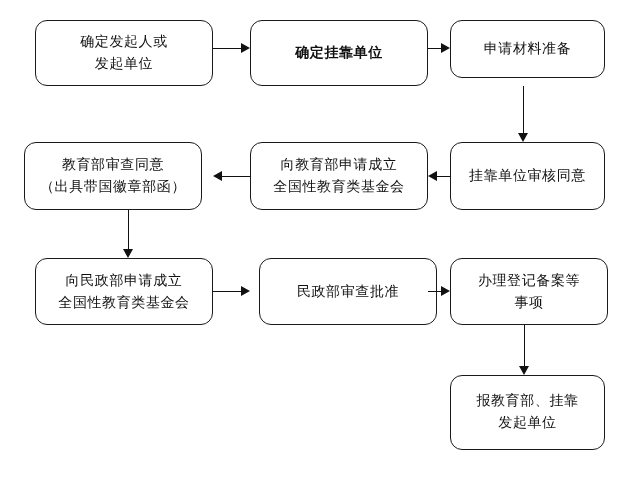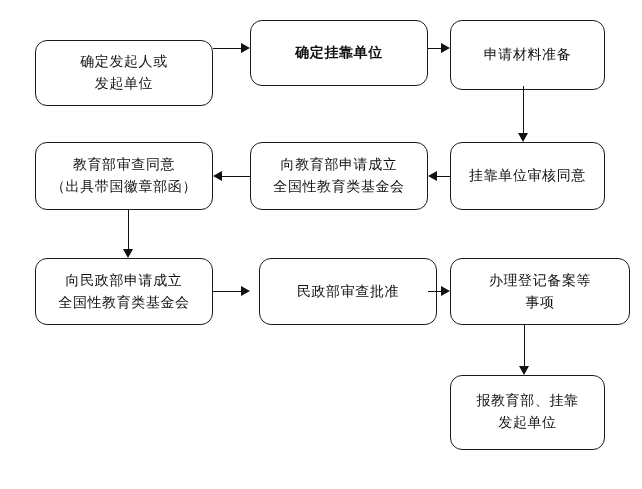--- a/index.html
+++ b/index.html
@@ -73,49 +73,49 @@
   .ah-down {
     border-left: 5px solid transparent;
     border-right: 5px solid transparent;
     border-top: 9px solid #111111;
   }
 </style>
 </head>
 <body>
 
 <div id="canvas" style="background: rgb(255, 255, 255);">
-    <div class="node" style="left: 35px; top: 20px; width: 178px; height: 66px; border-color: rgb(26, 26, 26); margin-top: 20px;">
+    <div class="node" style="left: 35px; top: 20px; width: 178px; height: 66px; border-color: rgb(26, 26, 26);">
       <span class="line">确定发起人或</span>
       <span class="line">发起单位</span>
     </div>
     <div class="node" style="left: 250px; top: 20px; width: 178px; height: 66px; border-color: rgb(26, 26, 26); font-weight: bold;">
       <span class="line">确定挂靠单位</span>
     </div>
-    <div class="node" style="left: 450px; top: 20px; width: 155px; height: 70px; border-color: rgb(26, 26, 26);">
+    <div class="node" style="left: 450px; top: 20px; width: 155px; height: 58px; border-color: rgb(26, 26, 26);">
       <span class="line">申请材料准备</span>
     </div>
     <div class="node" style="left: 450px; top: 142px; width: 155px; height: 68px; border-color: rgb(26, 26, 26);">
       <span class="line">挂靠单位审核同意</span>
     </div>
     <div class="node" style="left: 250px; top: 142px; width: 178px; height: 68px; border-color: rgb(26, 26, 26);">
       <span class="line">向教育部申请成立</span>
       <span class="line">全国性教育类基金会</span>
     </div>
-    <div class="node" style="left: 35px; top: 142px; width: 178px; height: 68px; border-color: rgb(26, 26, 26);">
+    <div class="node" style="left: 24px; top: 142px; width: 178px; height: 68px; border-color: rgb(26, 26, 26);">
       <span class="line">教育部审查同意</span>
       <span class="line">（出具带国徽章部函）</span>
     </div>
     <div class="node" style="left: 35px; top: 258px; width: 178px; height: 67px; border-color: rgb(26, 26, 26);">
       <span class="line">向民政部申请成立</span>
       <span class="line">全国性教育类基金会</span>
     </div>
     <div class="node" style="left: 250px; top: 258px; width: 178px; height: 67px; border-color: rgb(26, 26, 26); margin-left: 9px;">
       <span class="line">民政部审查批准</span>
     </div>
-    <div class="node" style="left: 450px; top: 258px; width: 180px; height: 67px; border-color: rgb(26, 26, 26);">
+    <div class="node" style="left: 450px; top: 258px; width: 158px; height: 67px; border-color: rgb(26, 26, 26);">
       <span class="line">办理登记备案等</span>
       <span class="line">事项</span>
     </div>
     <div class="node" style="left: 450px; top: 375px; width: 155px; height: 75px; border-color: rgb(26, 26, 26); font-family: Liberation Mono, monospace;">
       <span class="line">报教育部、挂靠</span>
       <span class="line">发起单位</span>
     </div>
     <div class="conn" style="left: 213px; top: 43px; width: 37px; height: 10px;">
       <div class="shaft-h" style="width: 29px; border-top-color: rgb(17, 17, 17);"></div>
       <div class="arrowhead ah-right" style="right: 0px; top: calc(50% - 5px); border-left-color: rgb(17, 17, 17);"></div>

